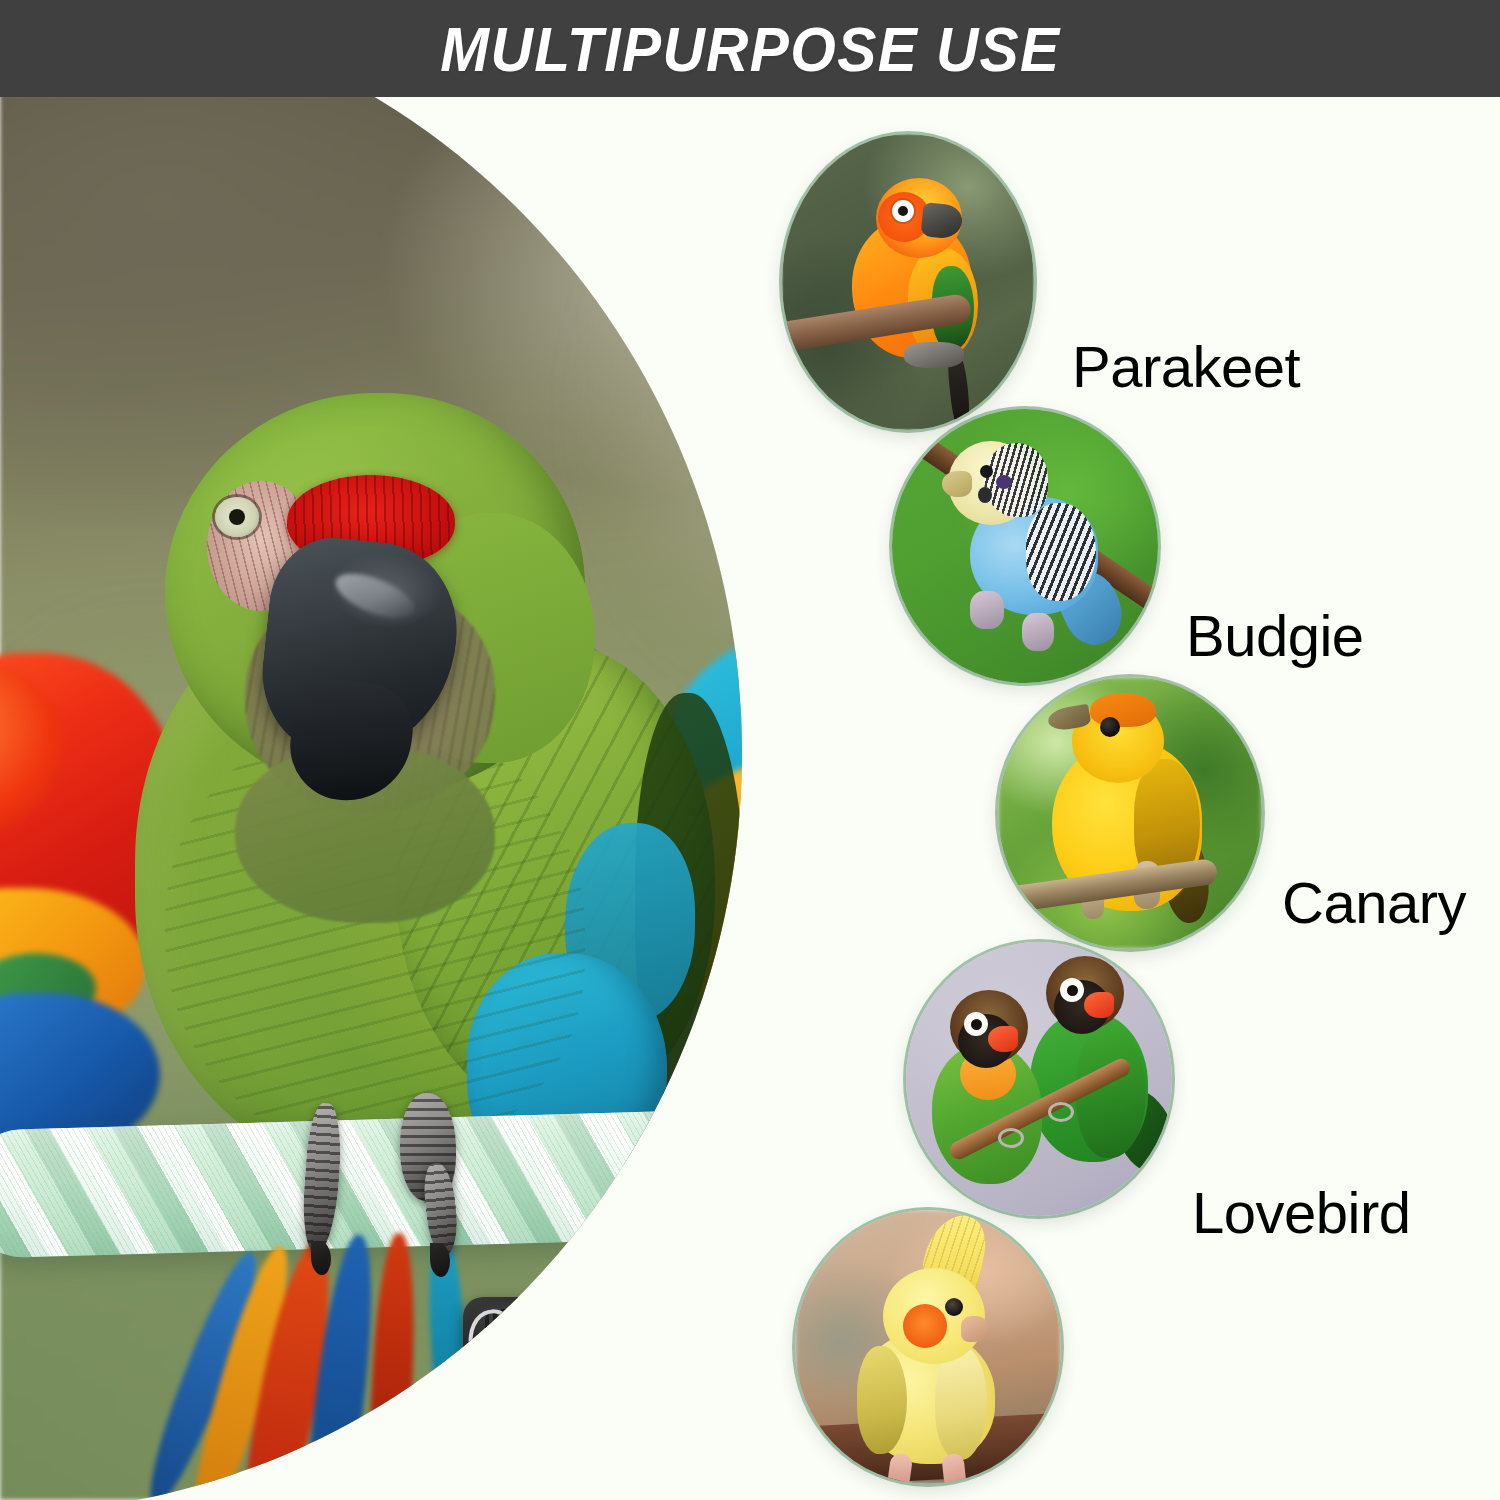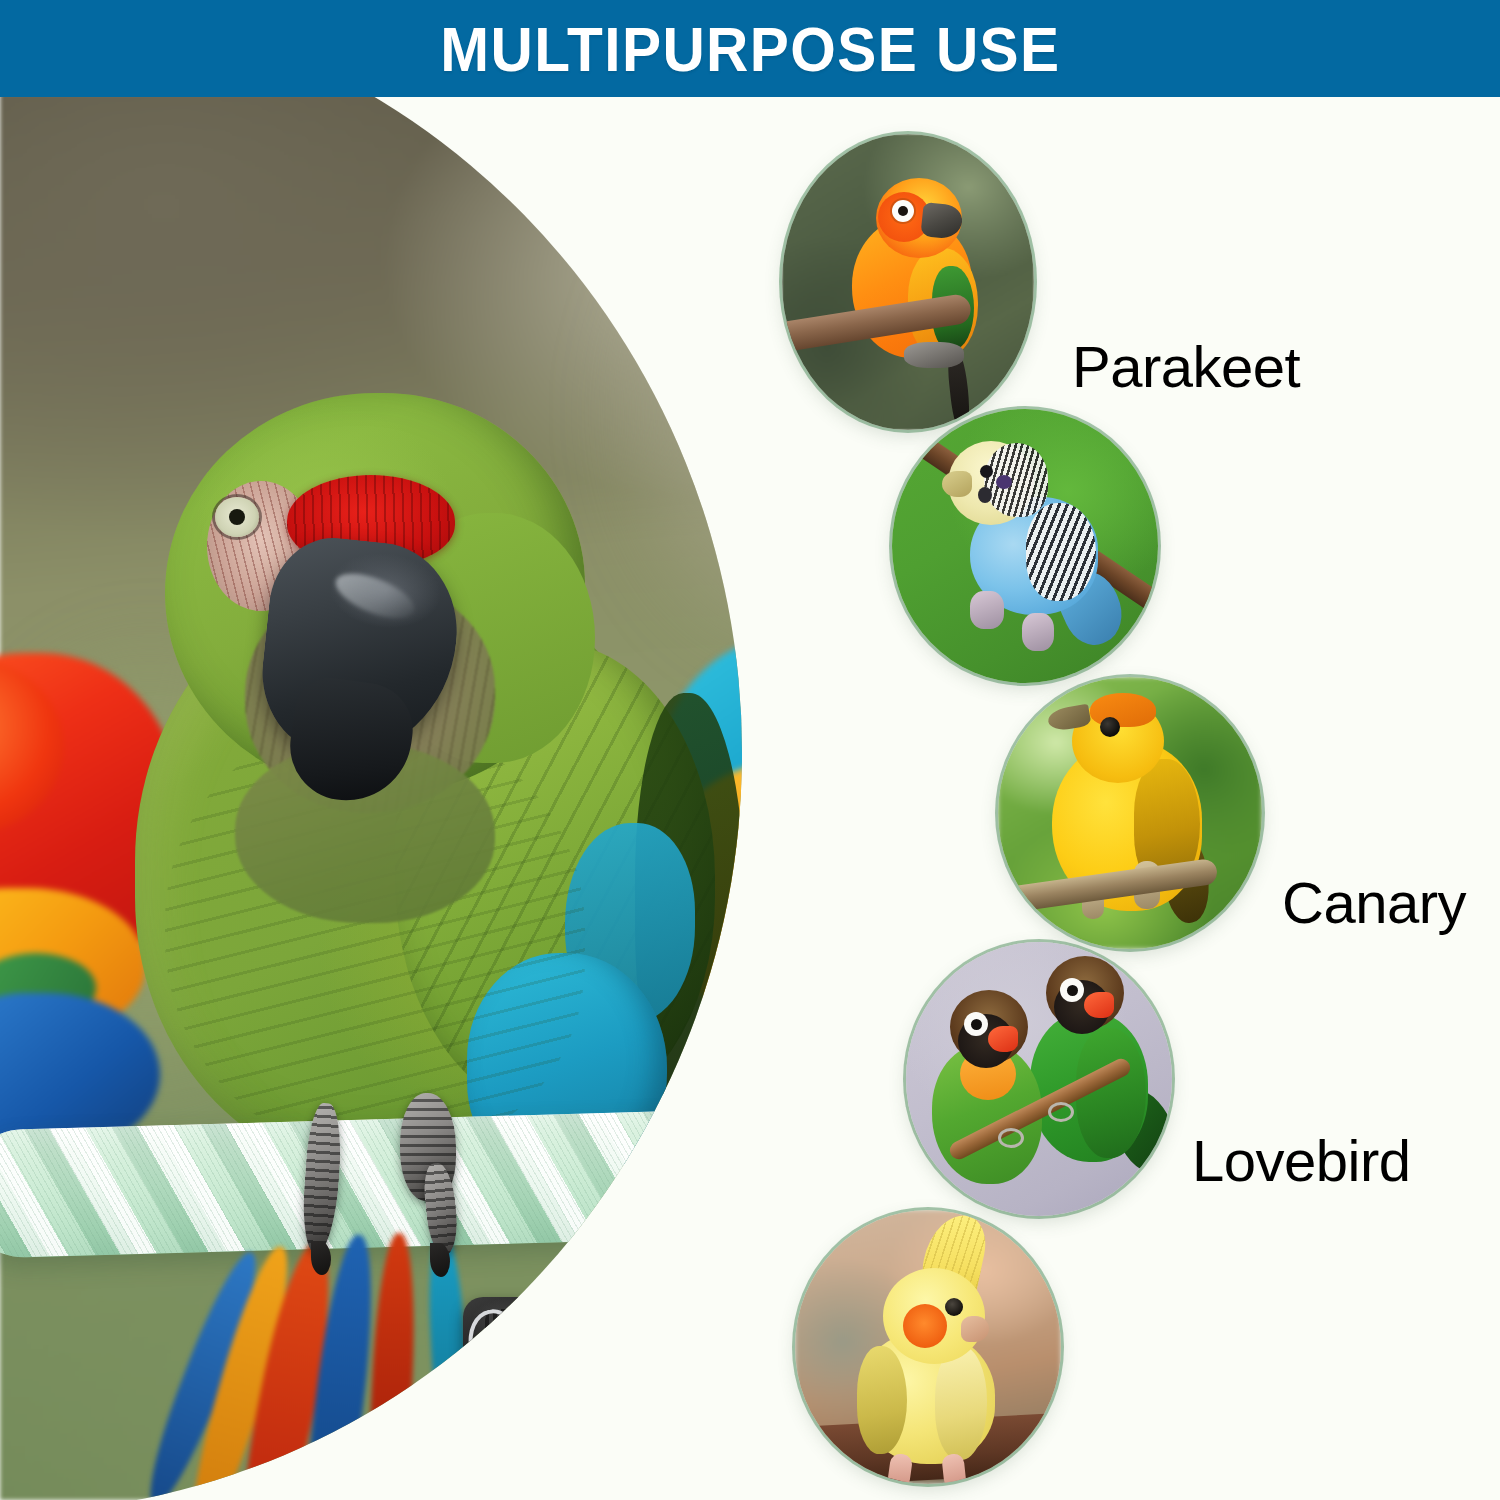--- a/index.html
+++ b/index.html
@@ -6,23 +6,24 @@
   body{
     width:1500px;height:1500px;overflow:hidden;
     font-family:"Liberation Sans","DejaVu Sans",sans-serif;
     background:#fbfdf7;
   }
   #stage{position:relative;width:1500px;height:1500px;overflow:hidden;background:#fbfdf7;}
 
   
   .banner{
     position:absolute;left:0;top:0;width:1500px;height:97px;
-    background:#0369a1;
+    background:#404040;
     display:flex;align-items:center;justify-content:center;
     z-index:40;
+    font-style:italic;
   }
   .banner-title{
     color:#ffffff;
     font-size:63px;
     font-weight:bold;
     letter-spacing:1.5px;
     transform:scaleX(0.93);
     text-shadow:0 2px 3px rgba(0,0,0,.10);
     white-space:nowrap;
     font-family:"Liberation Sans","DejaVu Sans",sans-serif;
@@ -475,21 +476,21 @@
   .lv-orange{position:absolute;left:32px;top:58px;width:56px;height:52px;border-radius:50%;
     background:linear-gradient(170deg,#ffb33c,#ef8c16);}
   .lv-greenb{position:absolute;left:52px;top:72px;width:70px;height:130px;border-radius:42% 50% 50% 44%;
     background:linear-gradient(165deg,#3fa82f 0%,#2a8522 60%,#1f6a1b 100%);}
   .lv-tail{position:absolute;left:92px;top:130px;width:56px;height:88px;border-radius:40% 48% 50% 42%;
     background:linear-gradient(160deg,#1f6a1b 0%,#123f12 100%);transform:rotate(-28deg);}
   .lv-branch{position:absolute;left:34px;top:158px;width:200px;height:18px;border-radius:9px;
     background:linear-gradient(180deg,#c08a5a 0%,#9a6739 50%,#70491f 100%);transform:rotate(-27deg);
     z-index:3;}
   .lv-ring{position:absolute;width:20px;height:14px;border-radius:50%;border:3px solid #b9b6ae;z-index:4;}
-  .lb4{left:1192px;top:1030px;}
+  .lb4{left:1192px;top:1082px;}
 
   
   .b5{left:795px;top:1113px;width:266px;height:274px;}
   .b5 .scene{position:absolute;inset:0;
     background:
       radial-gradient(ellipse 140px 110px at 70% 22%, #e8bfa0 0%, rgba(232,191,160,0) 68%),
       radial-gradient(ellipse 130px 120px at 18% 48%, #9a9a86 0%, rgba(154,154,134,0) 70%),
       linear-gradient(170deg,#d2b79e 0%,#c9a789 34%,#b98f6d 60%,#8e7a60 86%,#6d6450 100%);
     filter:blur(2.6px);}
   .b5 .shelf{position:absolute;left:0;bottom:4px;width:100%;height:60px;
@@ -645,20 +646,21 @@
         <div class="bg-head"></div>
         <div class="bg-stripes"></div>
         <div class="bg-beakb"></div>
         <div class="bg-cheekdot2"></div>
         <div class="bg-cheekdot"></div>
         <div class="bg-eye"></div>
         <div class="bg-feet"></div>
         <div class="bg-feet2"></div>
       </div>
     </div>
+    <div class="label lb2">Budgie</div>
 
     <div class="bubble b3">
       <div class="scene"></div>
       <div class="canary">
         <div class="cy-tail"></div>
         <div class="cy-body"></div>
         <div class="cy-wing"></div>
         <div class="cy-head"></div>
         <div class="cy-crown"></div>
         <div class="cy-beak"></div>

